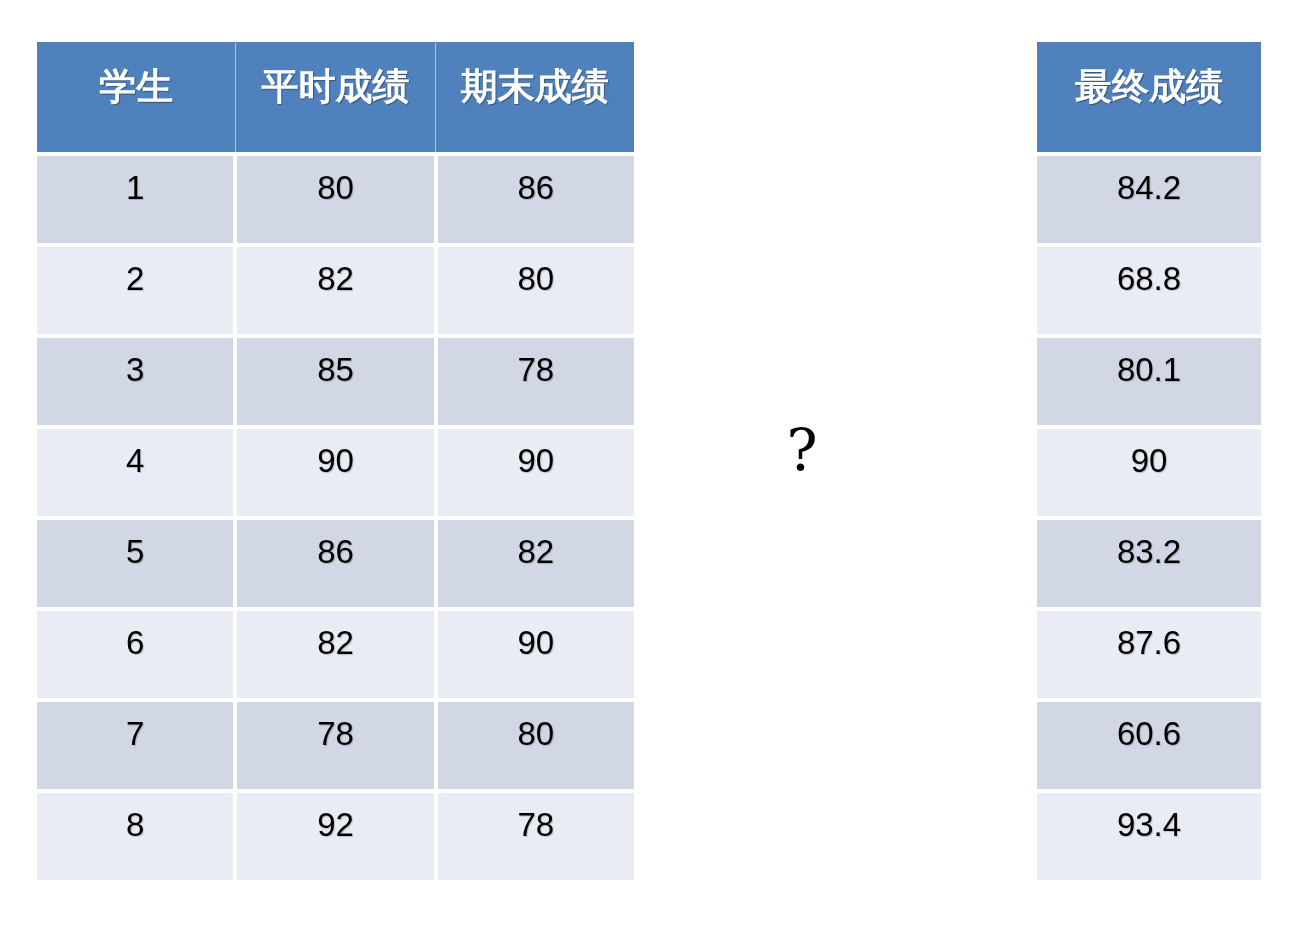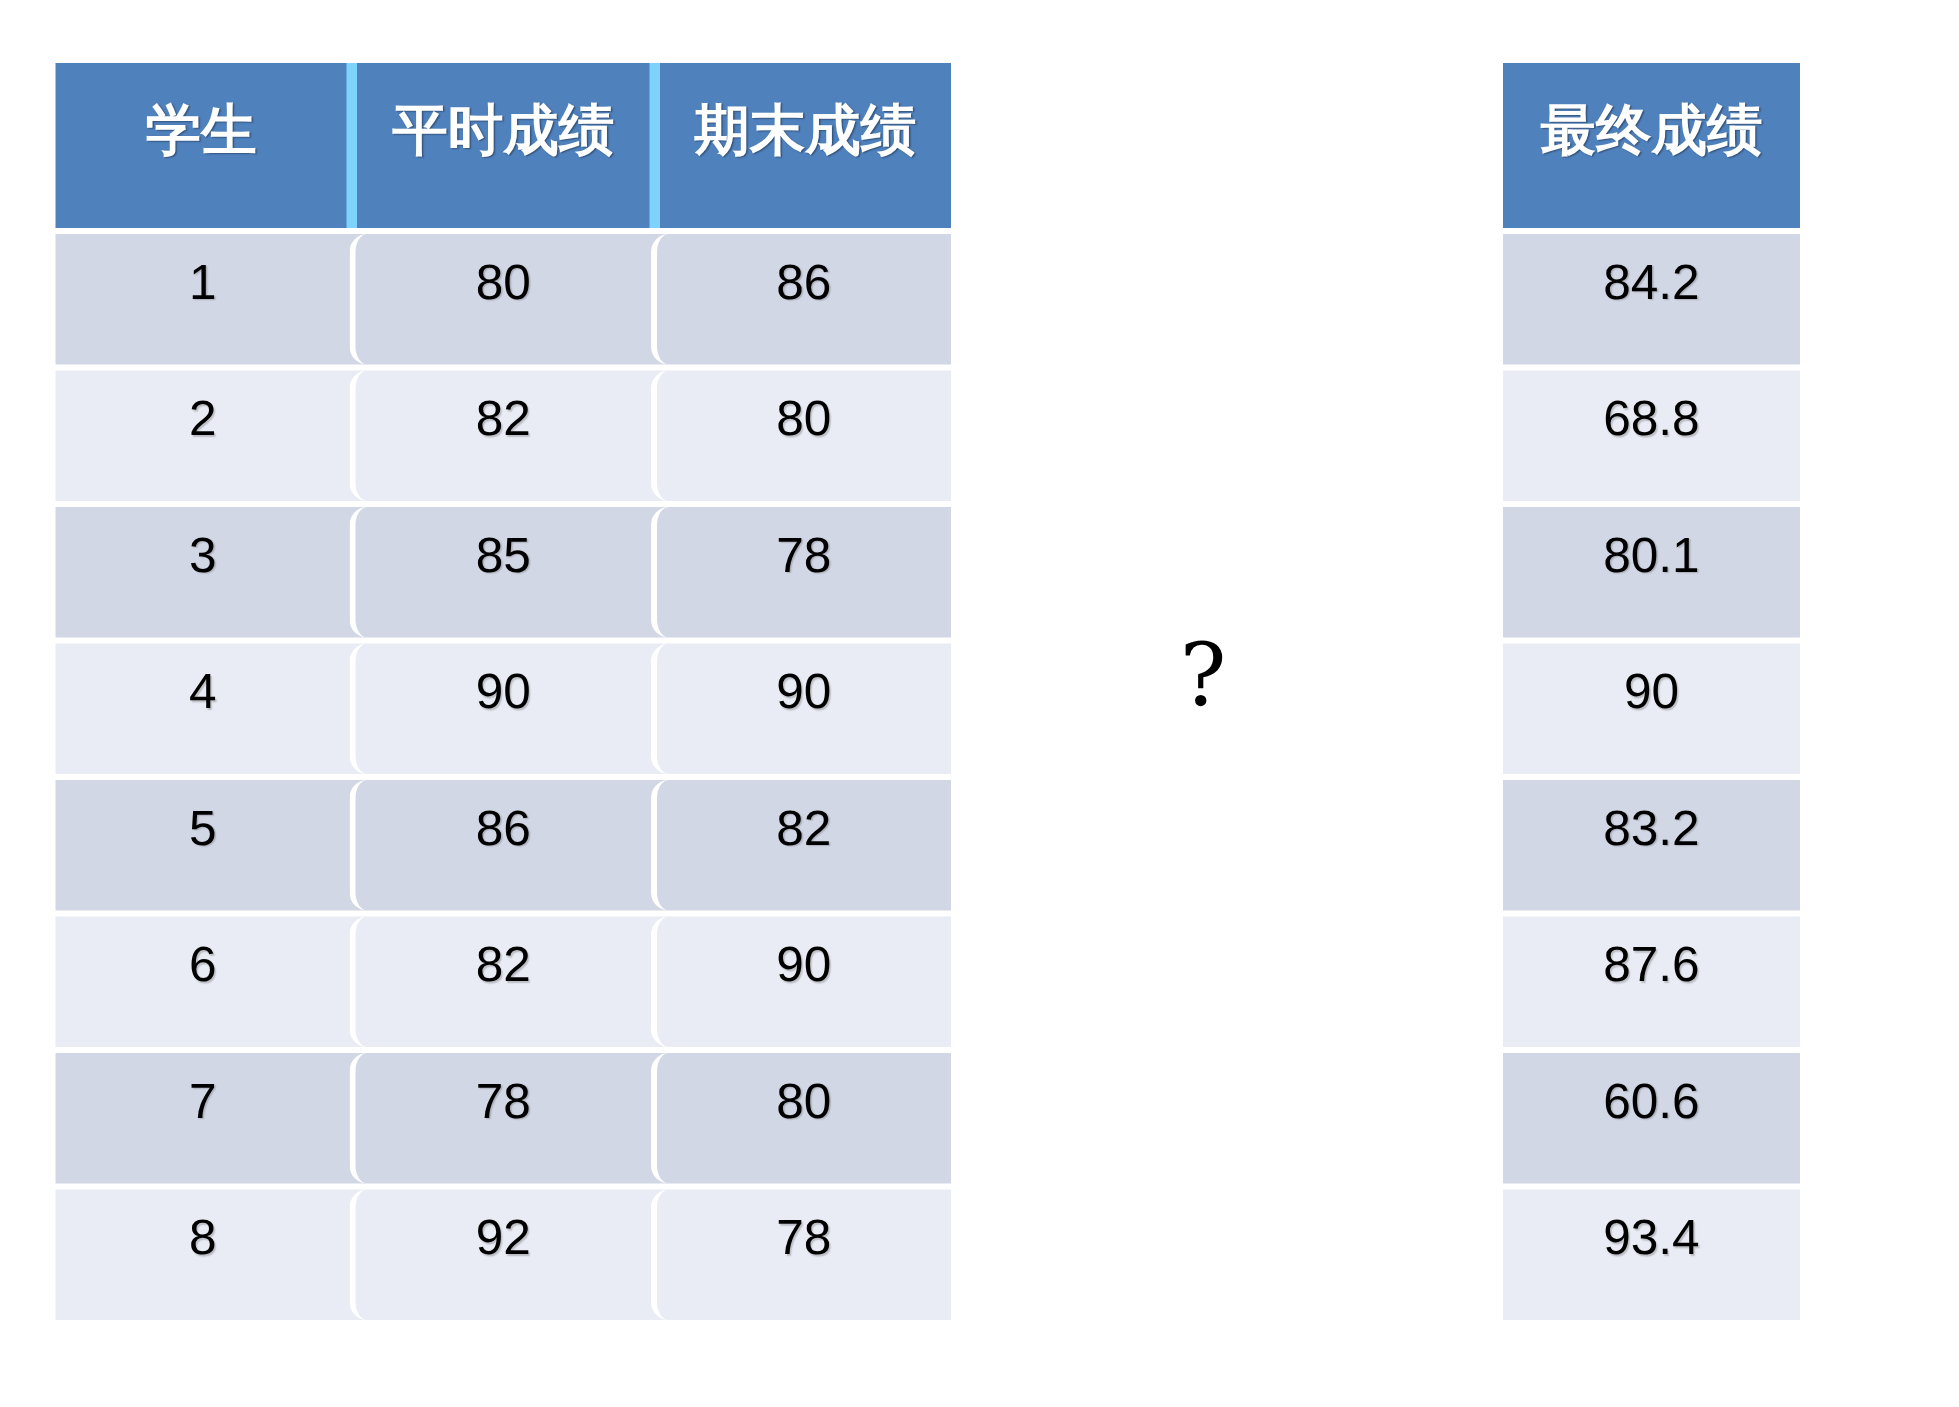--- a/index.html
+++ b/index.html
@@ -13,59 +13,59 @@
     height: 938px;
     background: #ffffff;
     overflow: hidden;
     font-family: "Liberation Sans", sans-serif;
   }
   .tbl {
     position: absolute;
     top: 42px;
   }
   .tbl-left  { left: 37px;   width: 597px; }
-  .tbl-right { left: 1002px; width: 198px; }
+  .tbl-right { left: 1037px; width: 224px; }
 
   .thead {
     display: flex;
     height: 110px;
     background: #4F81BD;
   }
   .th {
     flex: 1 1 0;
     text-align: center;
     padding-top: 20px;
     box-sizing: border-box;
     color: #ffffff;
     font-family: "DejaVu Serif", serif;
     font-weight: bold;
     font-size: 37px;
     text-shadow: 1px 1px 1px rgba(0,0,0,0.35);
   }
-  .th + .th { border-left: 7px solid #7dd3fc; }
+  .th + .th { border-left: 1px solid #7dd3fc; }
 
   .trow {
     display: flex;
     height: 87px;
     margin-top: 4px;
   }
   
   .trow:nth-child(even) { background: #D2D7E5; }
   .trow:nth-child(odd)  { background: #E9ECF4; }
 
   .td {
     flex: 1 1 0;
     text-align: center;
     padding-top: 13px;
     box-sizing: border-box;
     color: #000000;
     font-size: 33px;
     text-shadow: 1px 1px 1px rgba(0,0,0,0.2);
   }
-  .td + .td { border-left: 4px solid #ffffff; border-radius: 12px; }
+  .td + .td { border-left: 4px solid #ffffff; }
 
   .qmark {
     position: absolute;
     left: 770px;
     top: 416px;
     width: 64px;
     text-align: center;
     font-family: "DejaVu Serif", serif;
     font-size: 58px;
     color: #000000;

